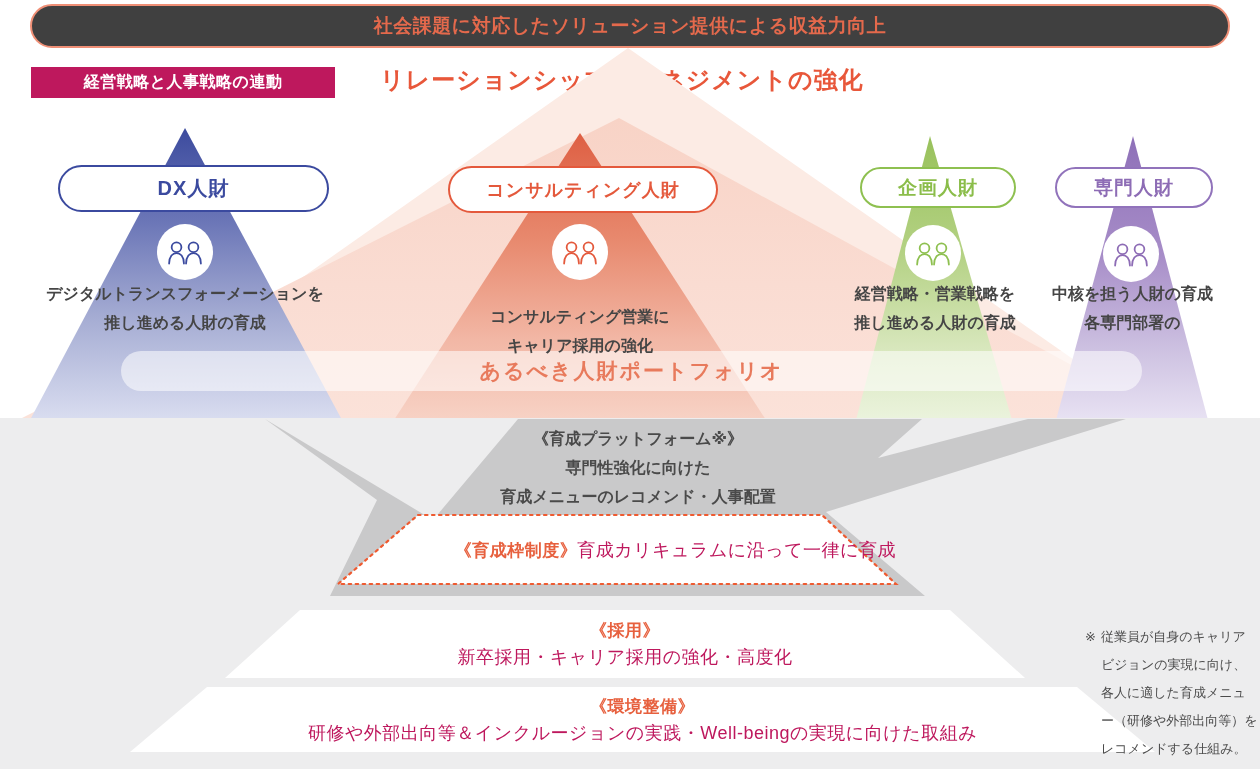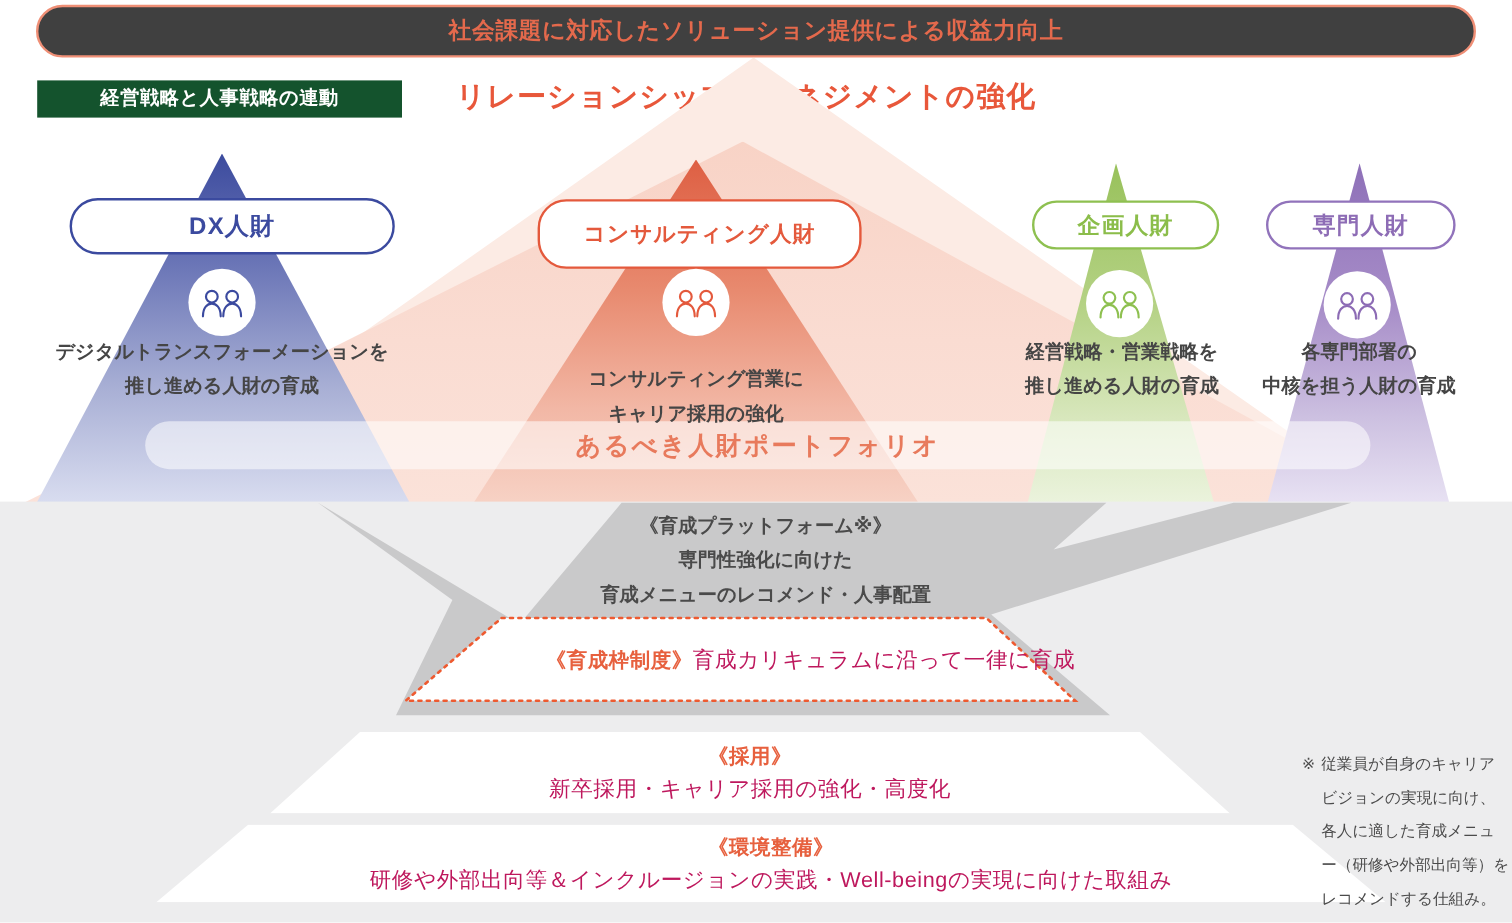--- a/index.html
+++ b/index.html
@@ -9,21 +9,21 @@
   }
   .abs{position:absolute;}
   
   .banner{
     left:30px;top:4px;width:1200px;height:44px;border:2px solid #ef8f76;border-radius:24px;
     display:flex;align-items:center;justify-content:center;box-sizing:border-box;background:#404040;
   }
   .banner span{color:#e4694c;font-size:19px;font-weight:600;letter-spacing:.5px;}
   
   .strategy-label{
-    left:31px;top:67px;width:304px;height:31px;background:#14532d;color:#ffffff;
+    left:31px;top:67px;width:304px;height:31px;background:#be185d;color:#ffffff;
     display:flex;align-items:center;justify-content:center;font-size:16px;font-weight:600;letter-spacing:.5px;
   }
   .main-title{left:380px;top:64px;font-size:24px;font-weight:800;color:#e8573a;letter-spacing:1px;}
   
   .tri{pointer-events:none;}
   .tri-faint{left:100px;top:48px;width:1060px;height:372px;
     clip-path:polygon(528px 0,1060px 372px,0 372px);background:#fcebe4;}
   .tri-pale{left:18px;top:118px;width:1154px;height:302px;
     clip-path:polygon(601px 0,1154px 302px,0 302px);
     background:linear-gradient(to bottom,#f8d3c6 0%,#fadcd2 55%,#fbe2d9 100%);}
@@ -42,21 +42,21 @@
   
   .portfolio{
     left:121px;top:351px;width:1021px;height:40px;border-radius:21px;background:rgba(255,255,255,.55);
     display:flex;align-items:center;justify-content:center;
   }
   .portfolio span{color:#e87a5c;font-size:21px;font-weight:800;letter-spacing:2px;}
   
   .pill{box-sizing:border-box;background:#ffffff;display:flex;align-items:center;justify-content:center;
     border-radius:24px;font-weight:700;letter-spacing:1px;}
   .pill-dx{left:58px;top:165px;width:271px;height:47px;border:2.5px solid #3b4a9f;color:#3b4a9f;font-size:20px;}
-  .pill-consult{left:448px;top:166px;width:270px;height:58px;border:2.5px solid #e4593c;color:#e4593c;font-size:18px;}
+  .pill-consult{left:448px;top:166px;width:270px;height:47px;border:2.5px solid #e4593c;color:#e4593c;font-size:18px;}
   .pill-plan{left:860px;top:167px;width:156px;height:41px;border:2.5px solid #8ec050;color:#8bbd4a;font-size:19px;}
   .pill-spec{left:1055px;top:167px;width:158px;height:41px;border:2.5px solid #9173bb;color:#8d6cb5;font-size:19px;}
   
   .icon-circle{width:56px;height:56px;border-radius:50%;background:#ffffff;
     display:flex;align-items:center;justify-content:center;}
   .ic-dx{left:157px;top:224px;color:#3b4a9f;}
   .ic-consult{left:552px;top:224px;color:#e4593c;}
   .ic-plan{left:905px;top:225px;color:#8ec050;}
   .ic-spec{left:1103px;top:226px;color:#8d6cb5;}
   
@@ -151,22 +151,22 @@
   </div>
   <div class="abs desc desc-consult">
     <span>コンサルティング営業に</span>
     <span>キャリア採用の強化</span>
   </div>
   <div class="abs desc desc-plan">
     <span>経営戦略・営業戦略を</span>
     <span>推し進める人財の育成</span>
   </div>
   <div class="abs desc desc-spec">
+    <span>中核を担う人財の育成</span>
     <span>各専門部署の</span>
-    <span>中核を担う人財の育成</span>
   </div>
 
   <div class="abs gray-zone"></div>
 
   <svg class="abs overlay-svg" viewBox="0 0 1260 769">
     <polygon fill="#c9c9ca" points="265,419 433,520 518,419 922,419 878,458 1028,419 1126,419 826,512 925,596 330,596 377,500"></polygon>
   </svg>
 
   <div class="abs platform-text">
     <span>《育成プラットフォーム※》</span>

